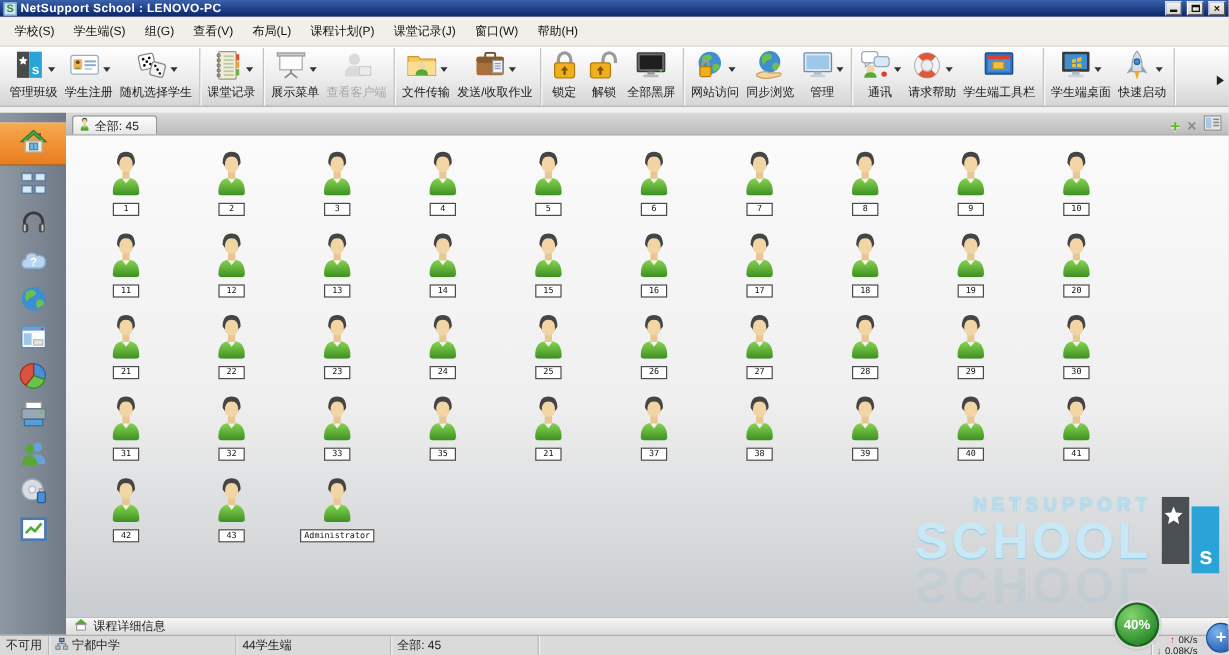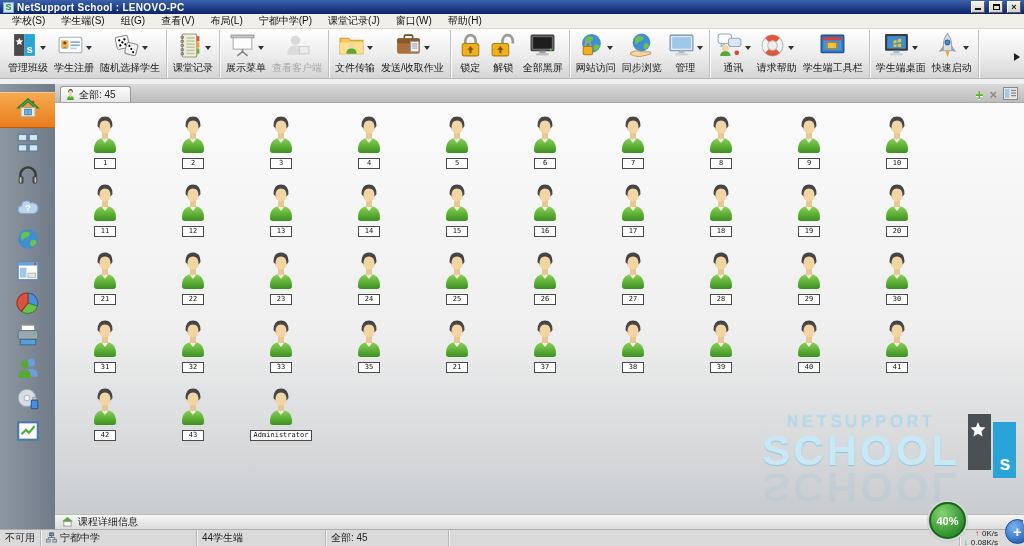--- a/index.html
+++ b/index.html
@@ -9,21 +9,21 @@
   
   .titlebar { height:14px; background:linear-gradient(180deg,#3a62ab,#0a246a); color:#fff; display:flex; align-items:center; padding:0 3px; gap:3px; flex:0 0 auto; }
   .titlebar .app-ico { width:11px; height:11px; background:#cfe3f2; border:1px solid #7fa8c8; color:#2f8f2f; font-size:9px; font-weight:bold; line-height:9px; text-align:center; }
   .titlebar .ttext { font-size:10px; font-weight:bold; letter-spacing:.3px; flex:1; white-space:nowrap; }
   .winbtn { width:14px; height:12px; background:linear-gradient(#f4f3ef,#d6d2c8); border:1px solid #fff; border-right-color:#5a5a5a; border-bottom-color:#5a5a5a; display:flex; align-items:flex-end; justify-content:center; margin-left:1px; font-size:8px; line-height:8px; color:#111; }
   .winbtn .minbar { width:6px; height:2px; background:#111; margin-bottom:2px; }
   .winbtn .restore { width:7px; height:6px; border:1px solid #111; border-top-width:2px; margin-bottom:2px; }
   .winbtn.close { align-items:center; font-weight:bold; font-size:9px; }
 
   
-  .menubar { height:15px; background:#f0efe9; border-bottom:1px solid #d9d6cc; display:flex; align-items:center; gap:0; padding:0 4px; flex:0 0 auto; }
+  .menubar { height:25px; background:#f0efe9; border-bottom:1px solid #d9d6cc; display:flex; align-items:center; gap:0; padding:0 4px; flex:0 0 auto; }
   .menu-item { font-size:10px; color:#111; padding:0 8px; white-space:nowrap; cursor:default; }
 
   
   .toolbar { height:50px; background:linear-gradient(180deg,#ffffff,#ececec 55%,#d5d5d5); border-bottom:1px solid #b5b5b5; display:flex; align-items:stretch; padding:1px 2px 0 2px; flex:0 0 auto; position:relative; }
   .tgroup { display:flex; align-items:flex-start; padding:1px 3px; border-right:1px solid #c2c2c2; box-shadow:1px 0 0 #fafafa; }
   .tbtn { display:flex; flex-direction:column; align-items:center; padding:1px 3px 0 3px; border-radius:2px; }
   .tbtn .icorow { height:30px; display:flex; align-items:center; gap:2px; }
   .tbtn .icorow svg { width:27px; height:27px; }
   .tbtn .drop { width:0; height:0; border-left:3px solid transparent; border-right:3px solid transparent; border-top:4px solid #333; margin-top:2px; }
   .tbtn .tlabel { font-size:10px; color:#1a1a1a; white-space:nowrap; line-height:12px; }
@@ -49,21 +49,21 @@
   .tab-details svg { width:15px; height:13px; }
 
   .content { flex:1; position:relative; background:linear-gradient(180deg,#fbfbfb 0%,#efefef 55%,#c9cccf 100%); min-height:0; }
   .grid { position:absolute; left:6px; top:8px; display:grid; grid-template-columns:repeat(10,88px); grid-auto-rows:68px; }
   .student { display:flex; flex-direction:column; align-items:center; padding-top:2px; }
   .student svg { width:34px; height:40px; }
   .slabel { margin-top:1px; background:#fff; border:1px solid #4a4a4a; font-size:7px; line-height:9px; height:11px; min-width:22px; padding:0 3px; text-align:center; color:#111; font-family:"DejaVu Sans Mono",monospace; }
 
   .logo { position:absolute; right:6px; bottom:6px; display:flex; align-items:flex-start; gap:8px; }
   .logo-text { text-align:right; line-height:1; }
-  .logo-l1 { font-size:16px; font-weight:normal; letter-spacing:4px; color:#b5dff0; text-shadow:0 0 1px #7fc0dd;text-align:center; }
+  .logo-l1 { font-size:16px; font-weight:bold; letter-spacing:4px; color:#b5dff0; text-shadow:0 0 1px #7fc0dd; }
   .logo-l2 { font-size:42px; font-weight:bold; letter-spacing:3px; color:#c9e8f6; text-shadow:0 1px 1px #8cc6e0; }
   .logo-reflect { font-size:42px; font-weight:bold; letter-spacing:3px; color:#9fc5d6; transform:scaleY(-1); opacity:.22; margin-top:-6px; }
   .logo-book svg { width:50px; height:64px; }
 
   .lesson-bar { height:15px; background:linear-gradient(180deg,#f6f6f6,#dcdcdc); border-top:1px solid #bdbdbd; display:flex; align-items:center; gap:4px; padding:0 6px; font-size:10px; color:#222; flex:0 0 auto; }
   .lesson-bar svg { width:13px; height:11px; }
 
   
   .statusbar { height:17px; background:#dadada; border-top:1px solid #aeaeae; display:flex; align-items:stretch; font-size:10px; color:#222; flex:0 0 auto; position:relative; }
   .seg { display:flex; align-items:center; gap:3px; padding:0 5px; border-right:1px solid #b8b8b8; box-shadow:1px 0 0 #f2f2f2; white-space:nowrap; }
@@ -94,21 +94,21 @@
       </div>
     <div class="winbtn close">×</div>
   </div>
 
   <div class="menubar" id="menubar">
       <div class="menu-item">学校(S)</div>
       <div class="menu-item">学生端(S)</div>
       <div class="menu-item">组(G)</div>
       <div class="menu-item">查看(V)</div>
       <div class="menu-item">布局(L)</div>
-      <div class="menu-item">宁都中学(P)</div>
+      <div class="menu-item">课程计划(P)</div>
       <div class="menu-item">课堂记录(J)</div>
       <div class="menu-item">窗口(W)</div>
       <div class="menu-item">帮助(H)</div>
     </div>
 
   <div class="toolbar" id="toolbar">
     <div class="tgroup">
         <div class="tbtn">
           <div class="icorow">
             <span><svg viewBox="0 0 26 26">

